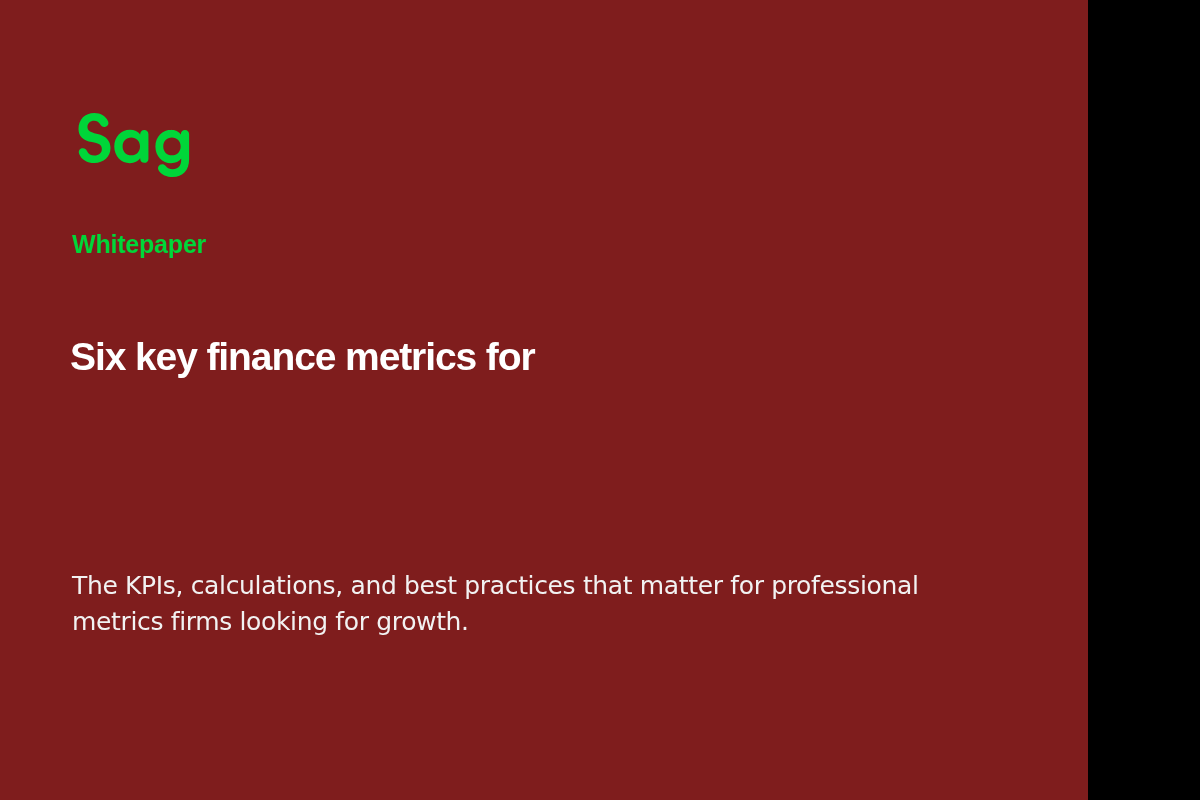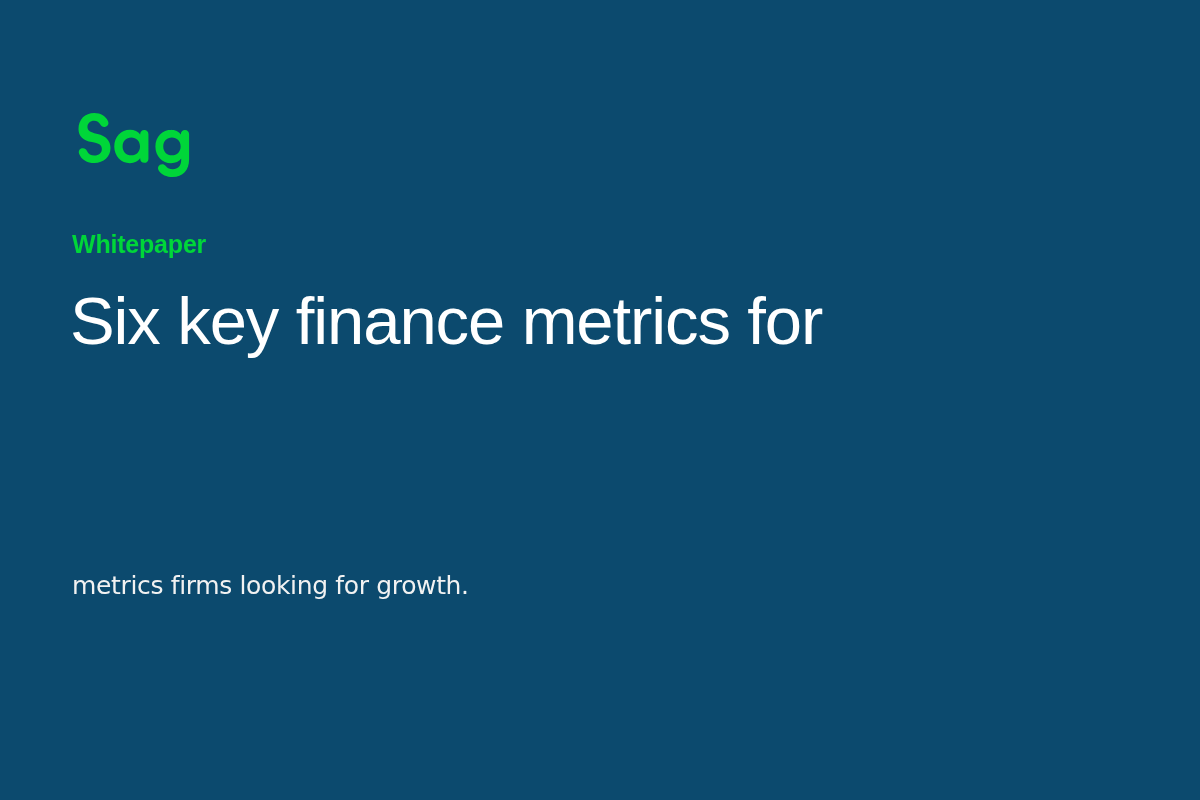--- a/index.html
+++ b/index.html
@@ -12,23 +12,23 @@
   }
 
   body {
     background: #000000;
     font-family: "Liberation Sans", sans-serif;
     -webkit-font-smoothing: antialiased;
   }
 
   .cover {
     position: relative;
-    width: 1200px;
+    width: 1088px;
     height: 800px;
-    background: #0c4a6e;
+    background: #7f1d1d;
   }
 
   
   .logo-wrap {
     position: absolute;
     left: 72px;
     top: 110px;
     width: 130px;
     height: 76px;
   }
@@ -49,25 +49,25 @@
     letter-spacing: -0.2px;
     line-height: 1;
     color: #00D639;
     white-space: nowrap;
   }
 
   
   .headline {
     position: absolute;
     left: 70px;
-    top: 288px;
+    top: 324px;
     width: 960px;
     font-family: "Liberation Sans", sans-serif;
-    font-size: 67px;
-    font-weight: 400;
+    font-size: 39px;
+    font-weight: 700;
     line-height: 66px;
     letter-spacing: -1.1px;
     color: #FFFFFF;
   }
   .headline .hl-line { display: block; white-space: nowrap; }
 
   
   .subtitle {
     position: absolute;
     left: 72px;
@@ -100,16 +100,17 @@
     </svg>
   </div>
 
   <div class="eyebrow">Whitepaper</div>
 
   <h1 class="headline">
     <span class="hl-line">Six key finance metrics for</span>
   </h1>
 
   <p class="subtitle">
+    <span class="sub-line">The KPIs, calculations, and best practices that matter for professional</span>
     <span class="sub-line">metrics firms looking for growth.</span>
   </p>
 
 </div>
 
 </body></html>

